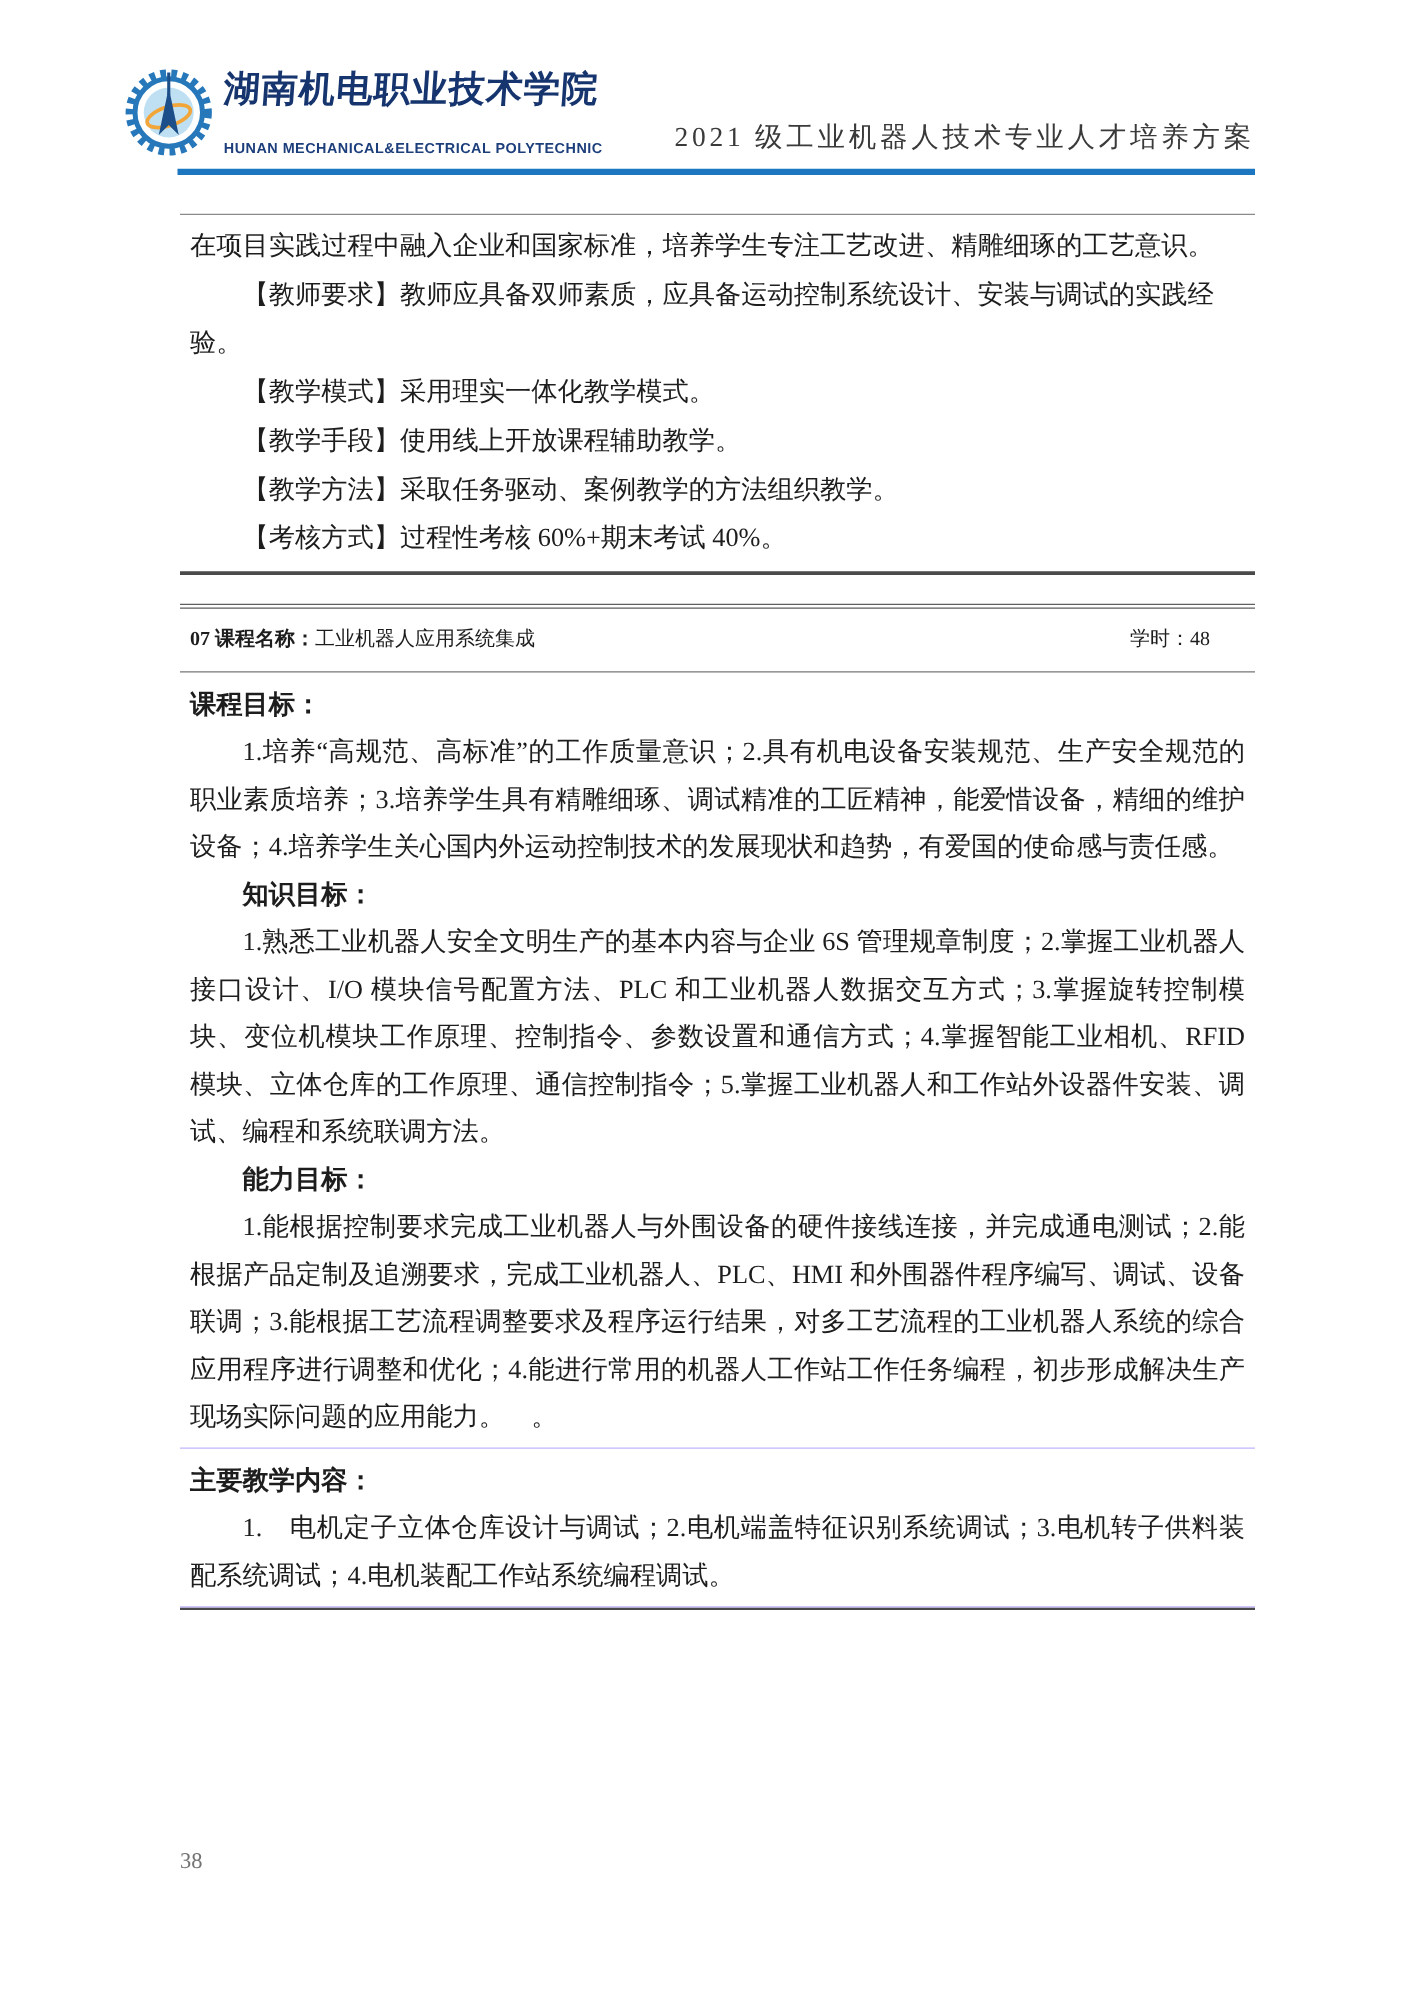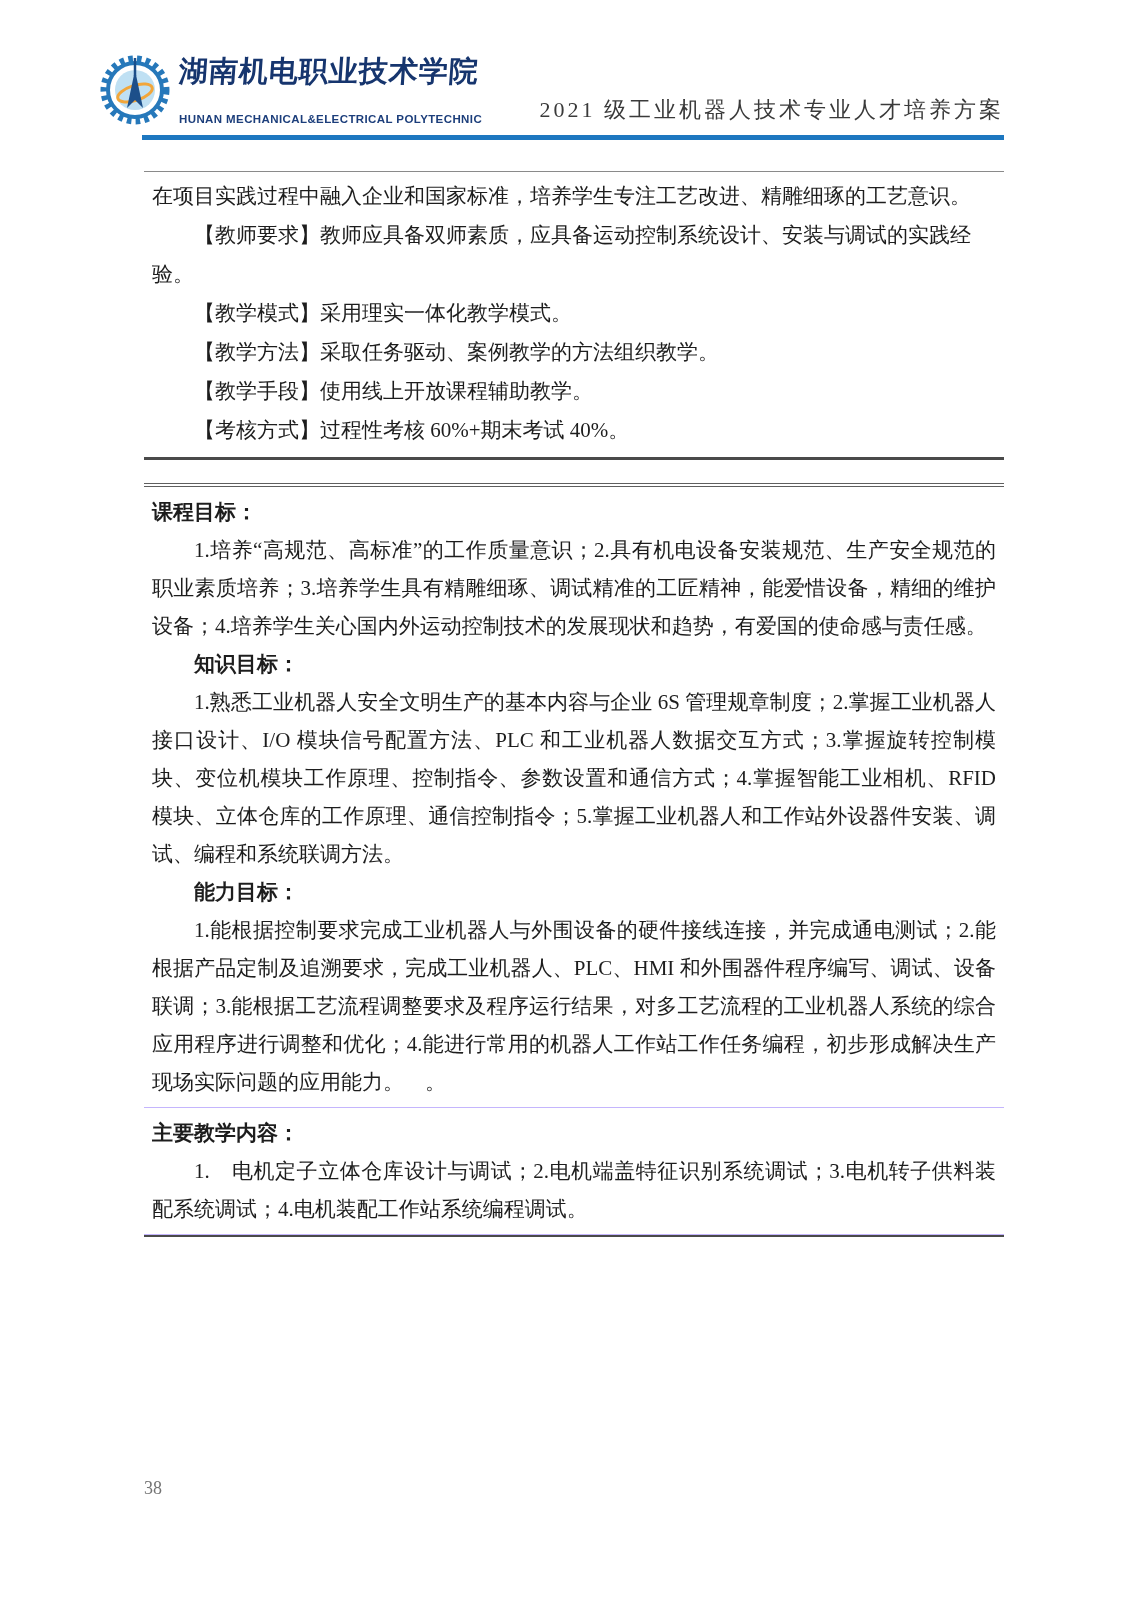--- a/index.html
+++ b/index.html
@@ -92,27 +92,35 @@
     </div>
     <div class="header-rule"></div>
   </header>
 
   <main class="content">
 
     <section class="prev-table">
       <p class="no-indent">在项目实践过程中融入企业和国家标准，培养学生专注工艺改进、精雕细琢的工艺意识。</p>
       <p class="indent">【教师要求】教师应具备双师素质，应具备运动控制系统设计、安装与调试的实践经验。</p>
       <p class="indent">【教学模式】采用理实一体化教学模式。</p>
+      <p class="indent">【教学手段】使用线上开放课程辅助教学。</p>
       <p class="indent">【教学方法】采取任务驱动、案例教学的方法组织教学。</p>
-      <p class="indent">【教学手段】使用线上开放课程辅助教学。</p>
       <p class="indent">【考核方式】过程性考核 60%+期末考试 40%。</p>
     </section>
 
     <section class="course-table">
 
+      <div class="title-row">
+        <div>
+          <span class="h">07 课程名称：</span><span>工业机器人应用系统集成</span>
+        </div>
+        <div class="hours">
+          <span>学时：</span><span>48</span>
+        </div>
+      </div>
 
       <div class="cell bordered">
         <h3>课程目标：</h3>
         <p class="para">1.培养“高规范、高标准”的工作质量意识；2.具有机电设备安装规范、生产安全规范的职业素质培养；3.培养学生具有精雕细琢、调试精准的工匠精神，能爱惜设备，精细的维护设备；4.培养学生关心国内外运动控制技术的发展现状和趋势，有爱国的使命感与责任感。</p>
         <h4>知识目标：</h4>
         <p class="para">1.熟悉工业机器人安全文明生产的基本内容与企业 6S 管理规章制度；2.掌握工业机器人接口设计、I/O 模块信号配置方法、PLC 和工业机器人数据交互方式；3.掌握旋转控制模块、变位机模块工作原理、控制指令、参数设置和通信方式；4.掌握智能工业相机、RFID 模块、立体仓库的工作原理、通信控制指令；5.掌握工业机器人和工作站外设器件安装、调试、编程和系统联调方法。</p>
         <h4>能力目标：</h4>
         <p class="para">1.能根据控制要求完成工业机器人与外围设备的硬件接线连接，并完成通电测试；2.能根据产品定制及追溯要求，完成工业机器人、PLC、HMI 和外围器件程序编写、调试、设备联调；3.能根据工艺流程调整要求及程序运行结果，对多工艺流程的工业机器人系统的综合应用程序进行调整和优化；4.能进行常用的机器人工作站工作任务编程，初步形成解决生产现场实际问题的应用能力。　。</p>
       </div>
 

